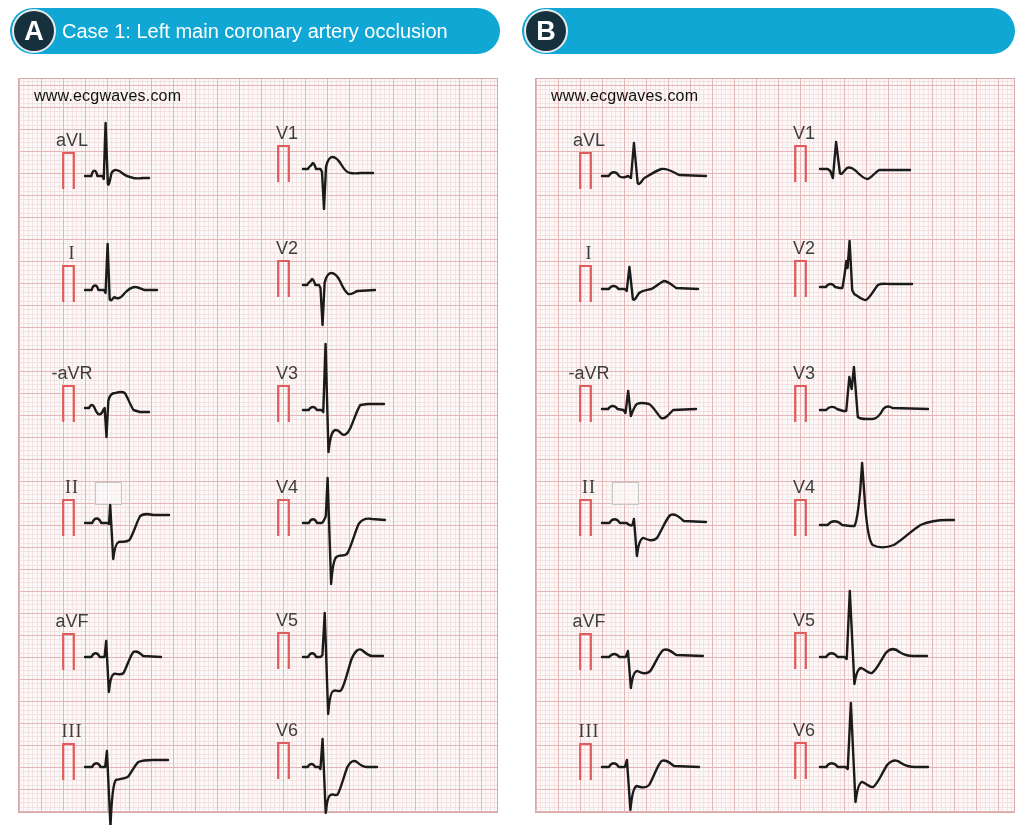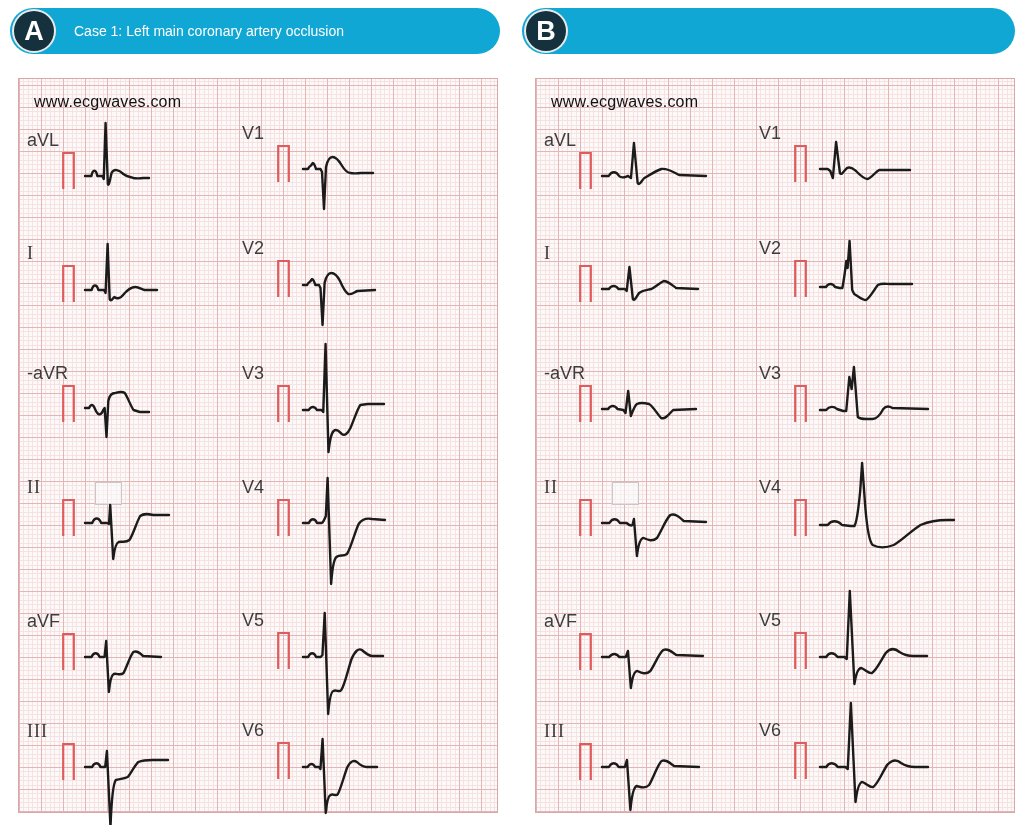--- a/index.html
+++ b/index.html
@@ -15,41 +15,41 @@
   #banner-a{left:10px;width:490px;}
   #banner-b{left:522px;width:493px;}
   .badge{
     width:44px;height:44px;border-radius:50%;margin-left:2px;flex:0 0 auto;
     background:var(--badge-bg);color:var(--banner-text);
     border:2px solid rgba(255,255,255,.9);box-sizing:border-box;
     display:flex;align-items:center;justify-content:center;
     font-size:27px;font-weight:bold;line-height:1;
   }
   .banner-title{
-    color:var(--banner-text);font-size:14px;margin-left:18px;white-space:nowrap;
+    color:var(--banner-text);font-size:20px;margin-left:6px;white-space:nowrap;
   }
   
   .panel{
     position:absolute;top:78px;width:480px;height:735px;box-sizing:border-box;
     background-color:var(--grid-bg);
     background-image:
       repeating-linear-gradient(90deg, var(--grid-major) 0, var(--grid-major) 1px, transparent 1px, transparent 22px),
       repeating-linear-gradient(0deg,  var(--grid-major) 0, var(--grid-major) 1px, transparent 1px, transparent 22px),
       repeating-linear-gradient(90deg, var(--grid-minor) 0, var(--grid-minor) 1px, transparent 1px, transparent 4.4px),
       repeating-linear-gradient(0deg,  var(--grid-minor) 0, var(--grid-minor) 1px, transparent 1px, transparent 4.4px);
     border:1px solid var(--grid-border);
   }
   #panel-a{left:18px;}
   #panel-b{left:535px;}
   .watermark{
     position:absolute;left:15px;top:8px;font-size:16px;color:var(--watermark-color);
-    letter-spacing:.2px;z-index:3;margin-top:6px;
+    letter-spacing:.2px;z-index:3;
   }
   .lead-label{
-    position:absolute;width:90px;font-size:18px;
+    position:absolute;width:90px;text-align:center;font-size:18px;
     color:var(--label-color);z-index:3;white-space:nowrap;
   }
   .lead-label.serif{font-family:"Liberation Serif",serif;letter-spacing:1px;}
   .pulse-svg,.wave-svg{position:absolute;overflow:visible;z-index:2;}
   .artifact-box{
     position:absolute;width:27px;height:23px;box-sizing:border-box;
     border:1px solid #c8c8c8;background:rgba(250,250,250,.55);z-index:1;
   }
 </style>
 </head>

